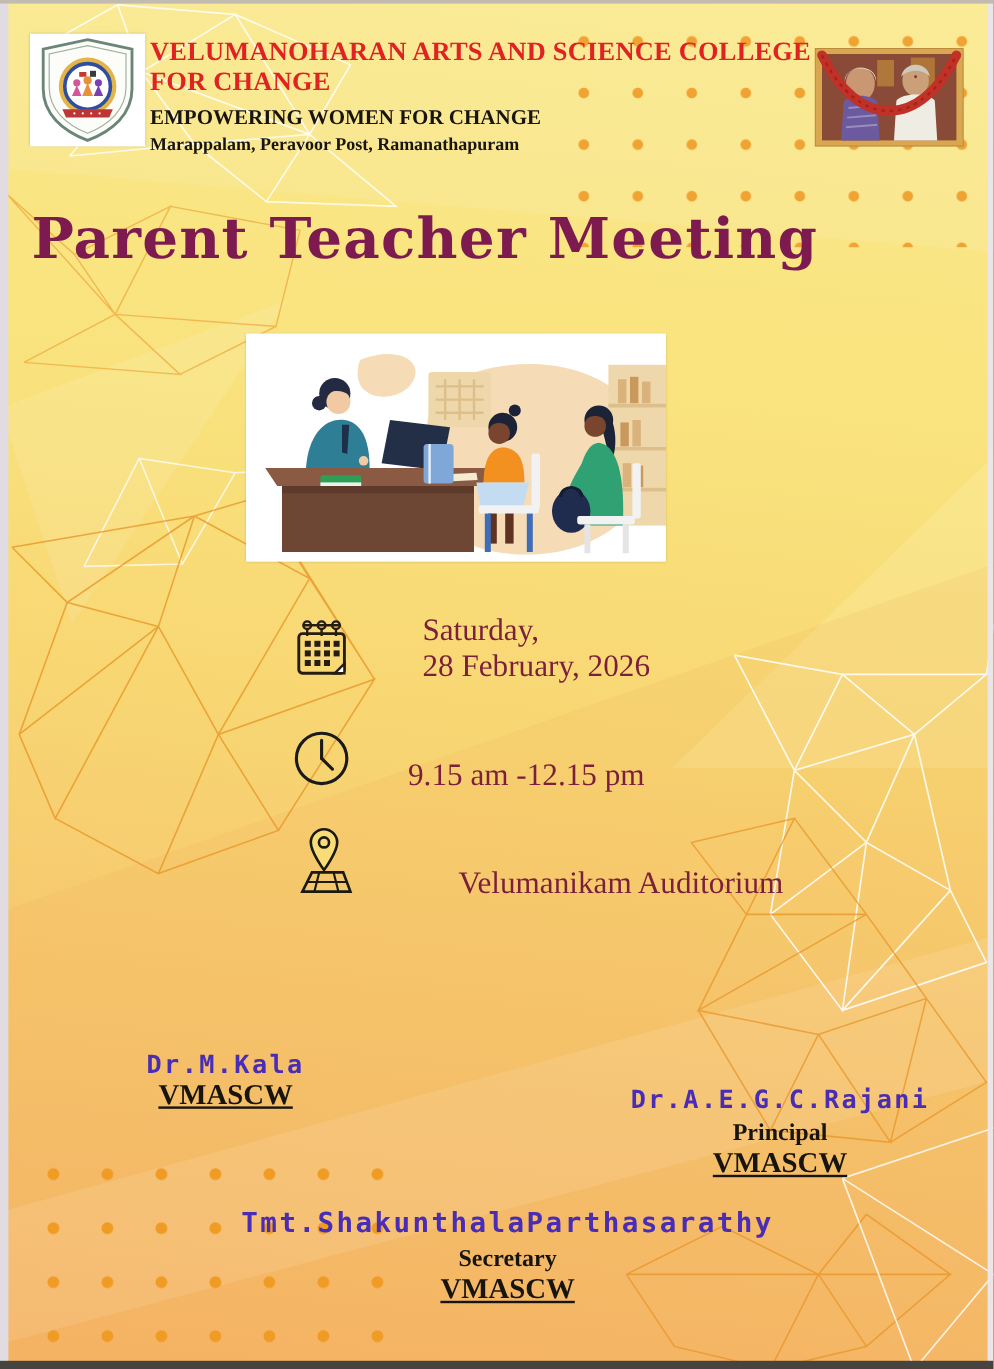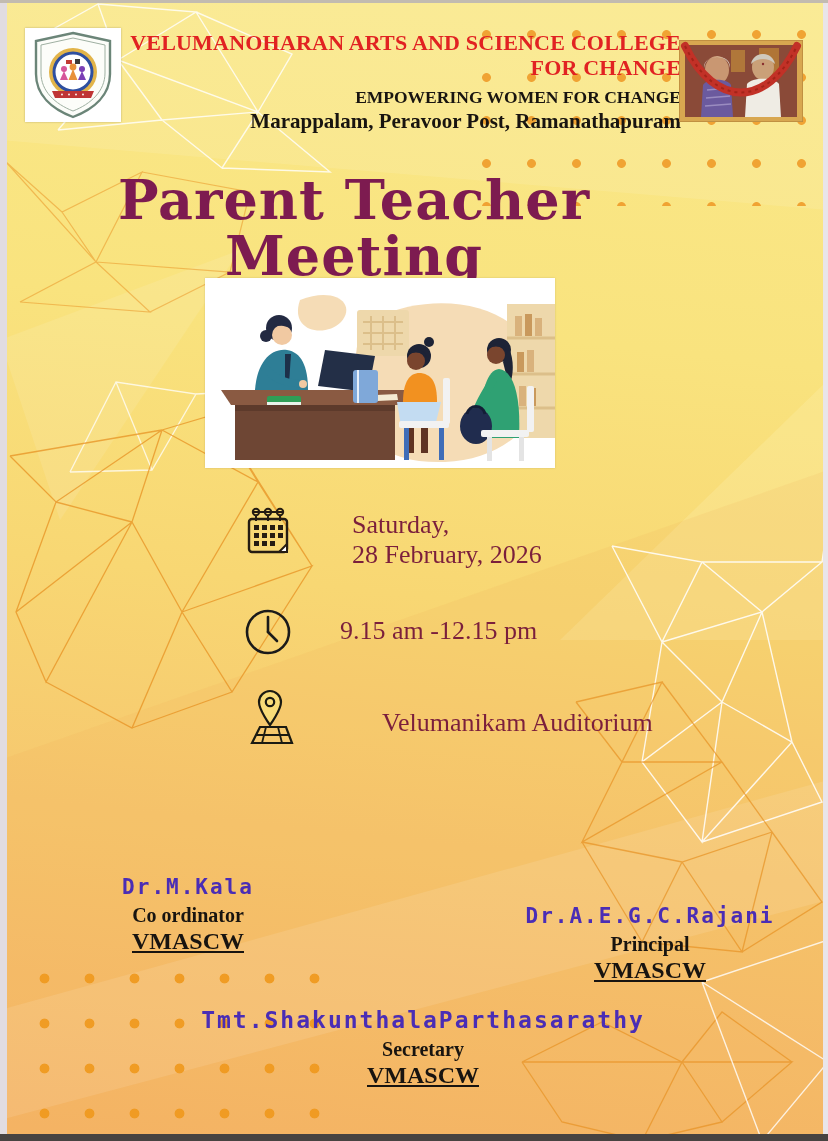--- a/index.html
+++ b/index.html
@@ -17,31 +17,31 @@
     background-image:radial-gradient(circle,#f09a20 4.5px,rgba(0,0,0,0) 5.3px);
     background-size:45px 45px;background-position:16px 12px;opacity:.95;}
   .edge{position:absolute;pointer-events:none;}
   .edge-left{left:0;top:0;width:7px;height:1141px;background:#e1dce1;}
   .edge-right{right:0;top:0;width:5px;height:1141px;background:#e9e5e9;}
   .edge-top{left:0;top:0;width:828px;height:3px;background:#c2bbb0;}
   .edge-bottom{left:0;bottom:0;width:828px;height:7px;background:#474341;}
 
   .logo-box{position:absolute;left:25px;top:28px;width:96px;height:94px;background:#ffffff;box-shadow:0 0 2px rgba(0,0,0,.25);}
   .photo-frame{position:absolute;left:679px;top:40px;width:124px;height:82px;}
-  .header-text{position:absolute;left:125px;top:30px;width:556px;text-align:right;}
+  .header-text{position:absolute;left:125px;top:30px;width:556px;text-align:left;}
   .college-line{font-weight:bold;color:#e12222;font-size:22px;line-height:25px;letter-spacing:.2px;}
   .tagline{font-weight:bold;color:#181410;font-size:17.5px;line-height:20px;margin-top:7px;}
-  .address{font-weight:bold;color:#181410;font-size:21px;line-height:23px;margin-top:3px;}
+  .address{font-weight:bold;color:#181410;font-size:15px;line-height:23px;margin-top:3px;}
 
   .title{position:absolute;left:0;top:172px;width:708px;margin:0;text-align:center;
-    font-family:"DejaVu Serif",serif;font-weight:800;font-size:54px;line-height:56px;color:#7d1b50;letter-spacing:1px;}
+    font-family:"DejaVu Serif",serif;font-weight:800;font-size:47px;line-height:56px;color:#7d1b50;letter-spacing:1px;}
 
   .illustration-panel{position:absolute;left:205px;top:278px;width:350px;height:190px;background:#ffffff;box-shadow:0 0 2px rgba(0,0,0,.15);}
 
-  .detail-row{position:absolute;display:flex;align-items:flex-start;}
+  .detail-row{position:absolute;display:flex;align-items:flex-end;}
   .row-date{left:246px;top:506px;}
   .row-time{left:244px;top:608px;}
   .row-venue{left:246px;top:688px;gap:42px;}
   .detail-icon{flex:0 0 auto;}
   .detail-text{font-size:26px;line-height:30px;color:#7b1f3c;font-weight:500;}
   .row-date .detail-text{margin-left:62px;margin-top:4px;}
   .row-time .detail-text{margin-left:48px;margin-top:8px;}
   .row-venue .detail-text{margin-left:46px;margin-top:20px;}
 
   .signatory{position:absolute;text-align:center;}
@@ -258,21 +258,20 @@
         <circle cx="24" cy="14" r="4.2" fill="none" stroke="#1a1a12" stroke-width="2.2"></circle>
       </svg>
     </span>
     <div class="detail-text">
       <div>Velumanikam Auditorium</div>
     </div>
   </div>
 
   <div class="signatory sig-left">
     <div class="sig-name">Dr.M.Kala</div>
-    <div class="sig-role">Co ordinator</div>
     <div class="sig-org">VMASCW</div>
   </div>
 
   <div class="signatory sig-right">
     <div class="sig-name">Dr.A.E.G.C.Rajani</div>
     <div class="sig-role">Principal</div>
     <div class="sig-org">VMASCW</div>
   </div>
 
   <div class="signatory sig-center">

